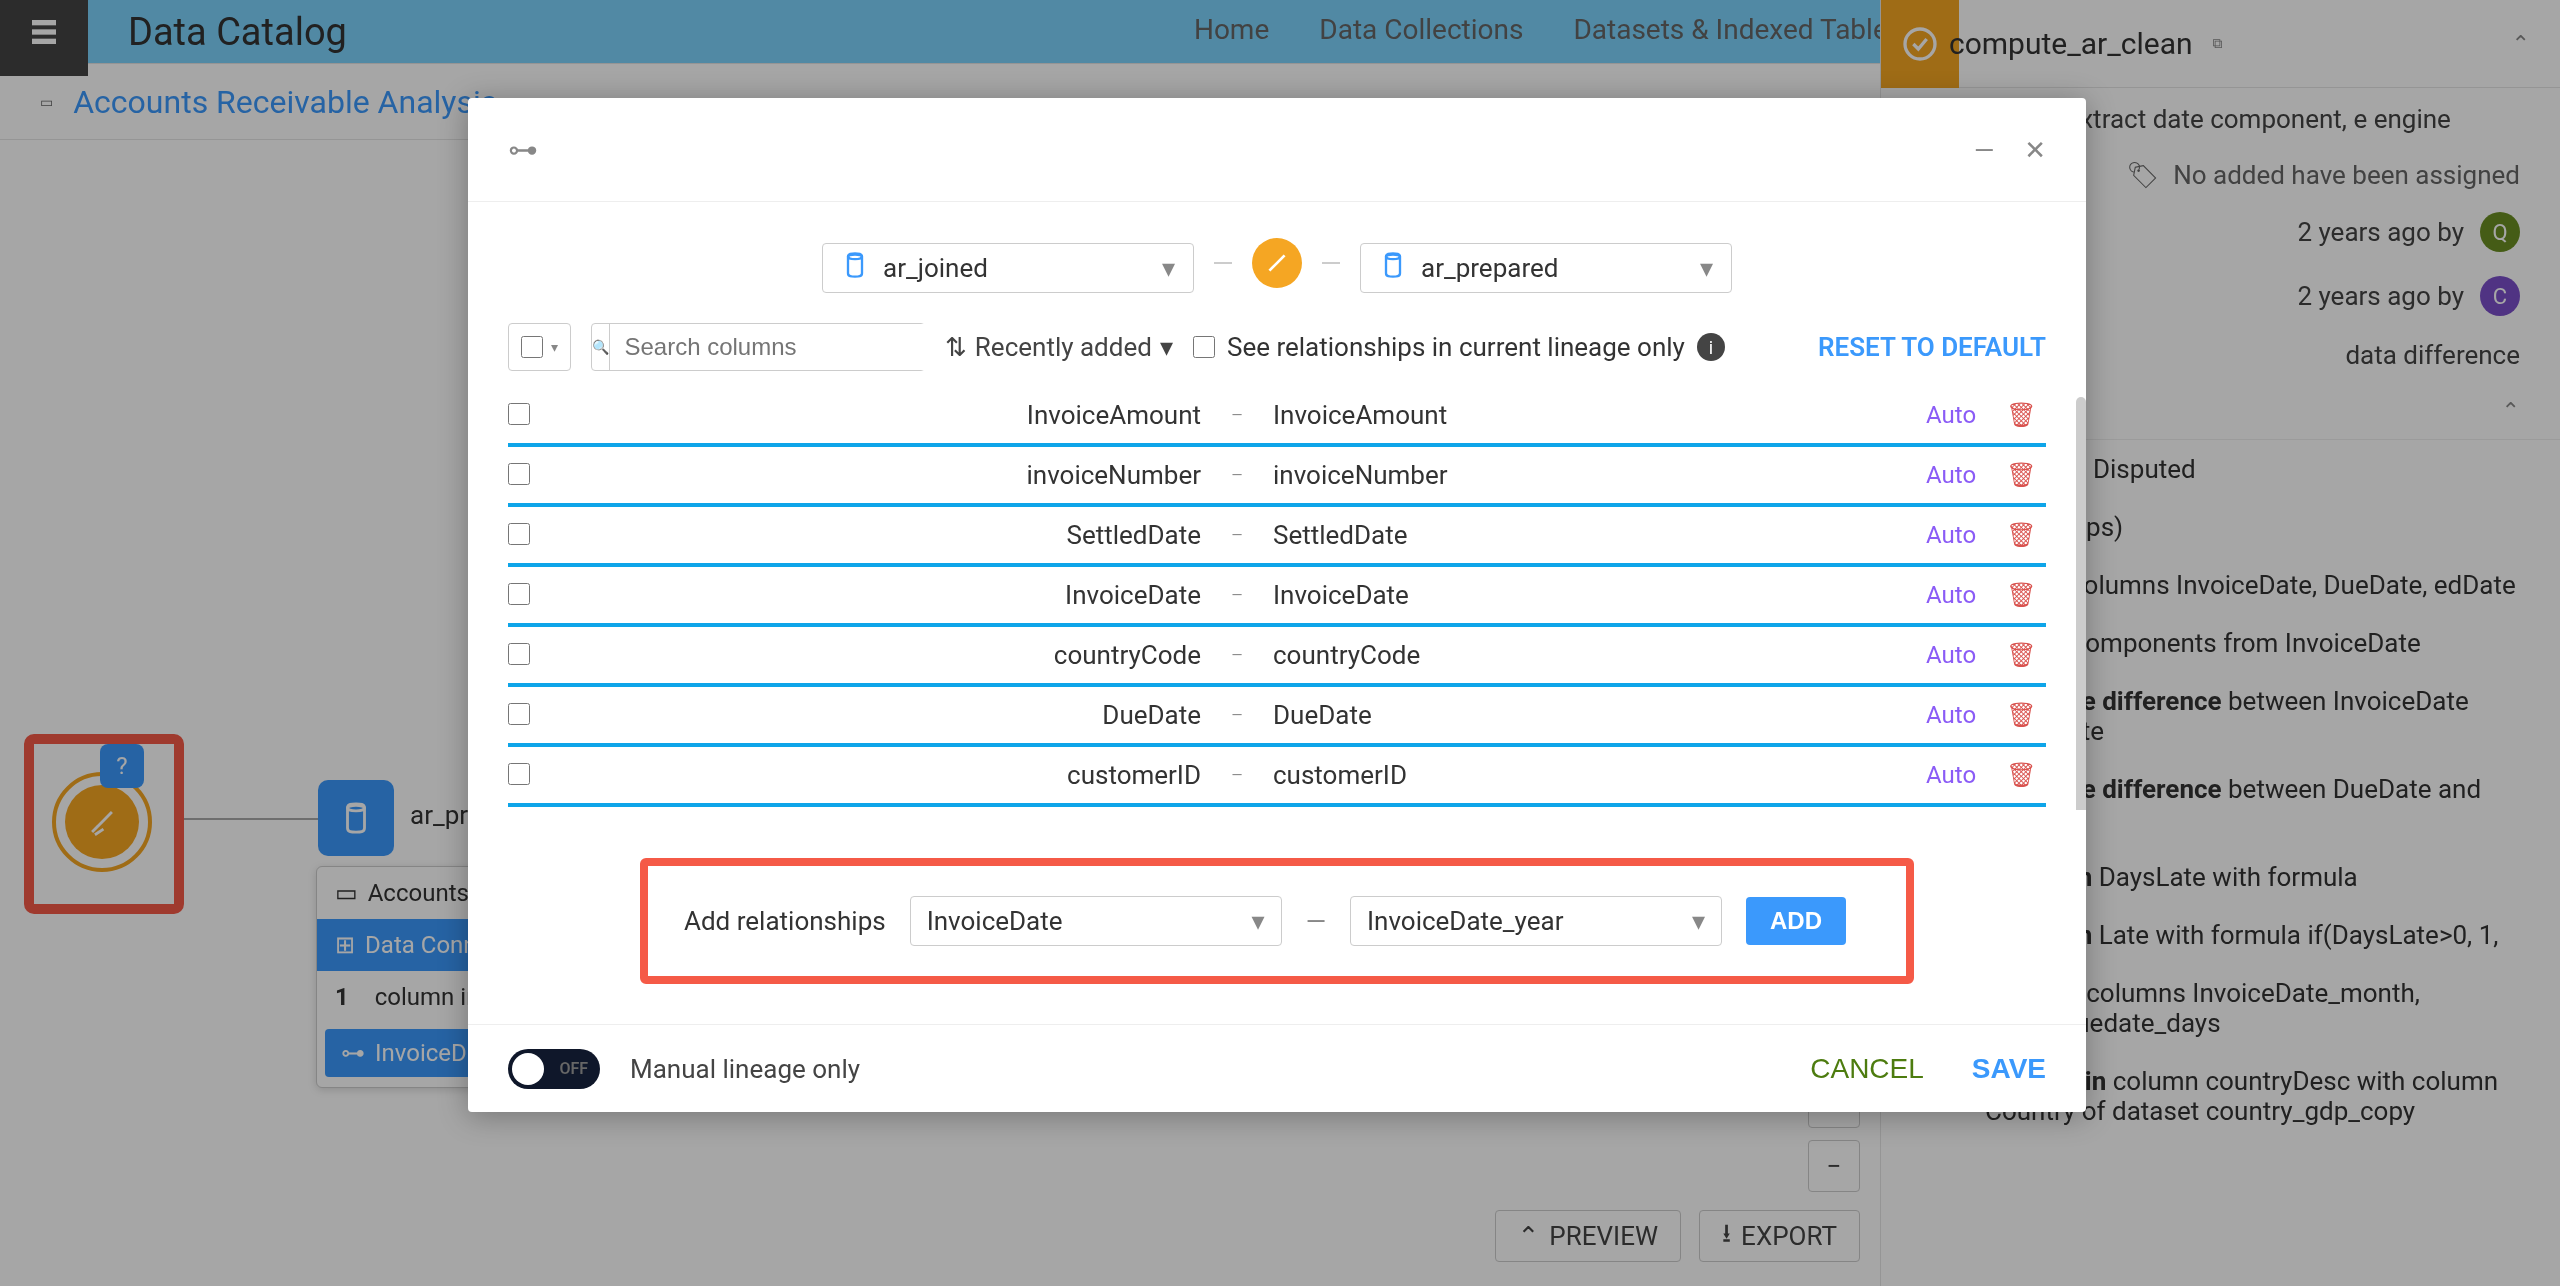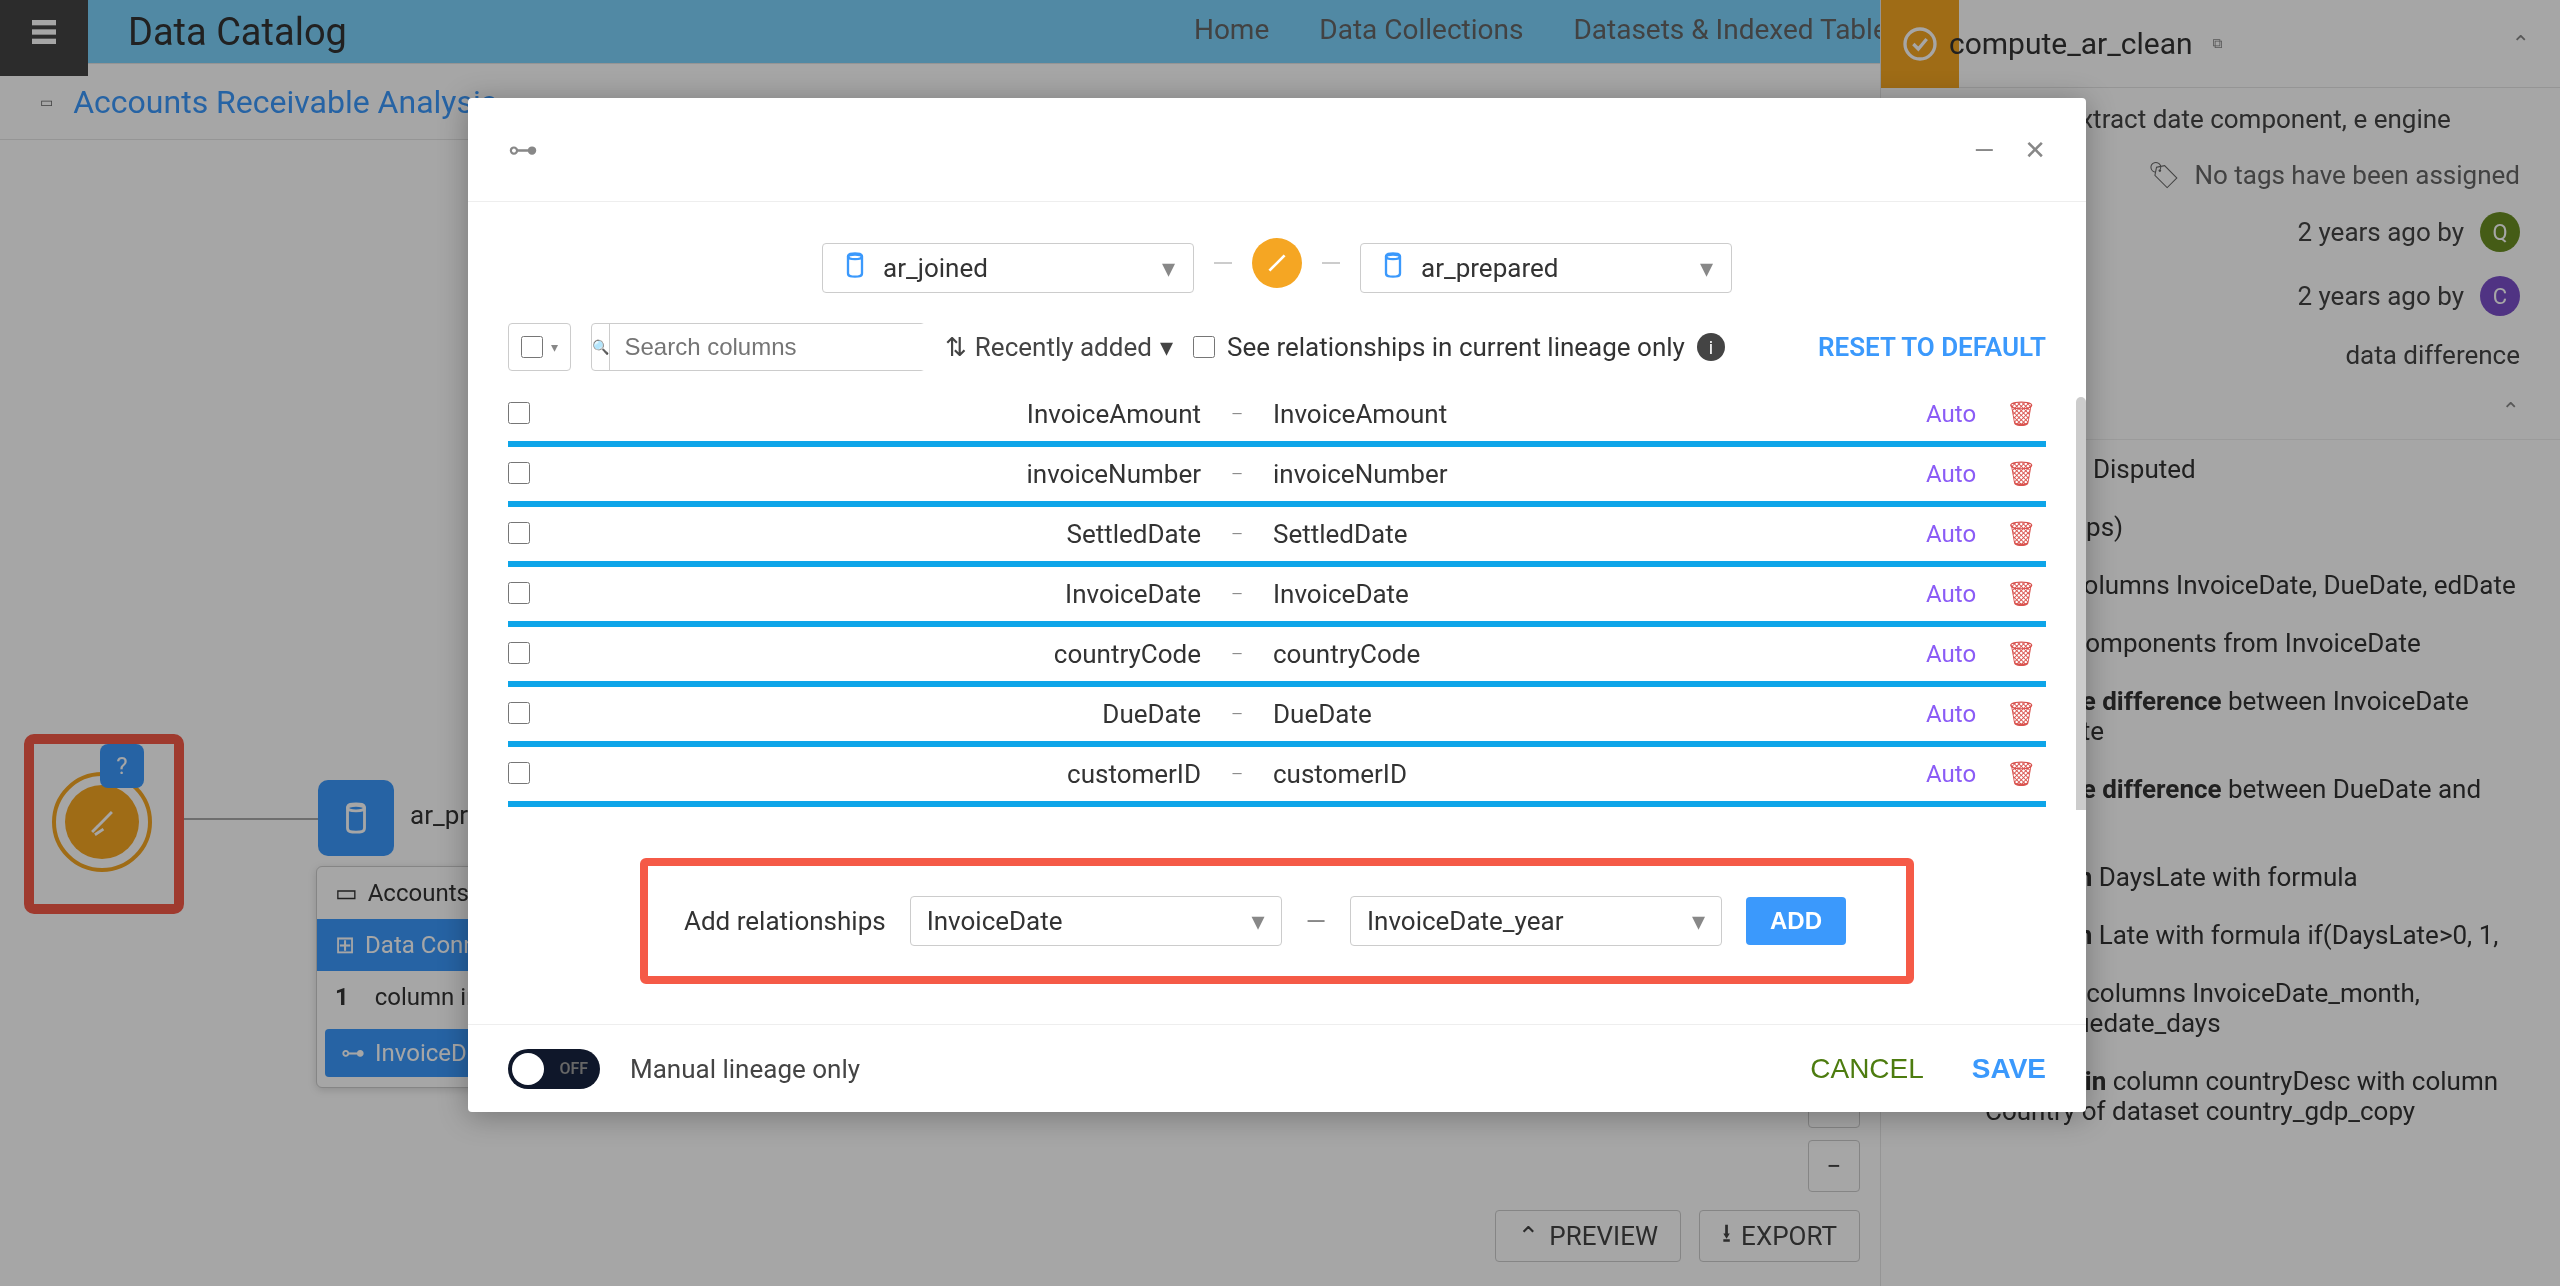--- a/index.html
+++ b/index.html
@@ -69,21 +69,21 @@
   .chk-wrap { display:flex; align-items:center; border:1px solid #ccc; border-radius:4px; height:48px; padding:0 12px; gap:8px; }
   .search-wrap { display:flex; align-items:center; border:1px solid #ccc; border-radius:4px; height:48px; width:334px; }
   .search-wrap .sicon { width:46px; display:flex; align-items:center; justify-content:center; color:#888; border-right:1px solid #ccc; height:100%; }
   .search-wrap input { border:none; outline:none; height:100%; flex:1; padding:0 14px; font-size:24px; }
   .sort-pill { display:flex; align-items:center; gap:8px; font-size:26px; color:#444; }
   .see-rel { display:flex; align-items:center; gap:12px; font-size:26px; }
   .info-dot { width:28px; height:28px; border-radius:50%; background:#444; color:#fff; display:inline-flex; align-items:center; justify-content:center; font-size:18px; }
   .reset-link { margin-left:auto; color:#3b99fc; font-size:26px; font-weight:600; }
   
   .ltable { flex:1; overflow:auto; padding: 0 40px; position:relative; }
-  .lrow { display:flex; align-items:center; height:60px; border-bottom:6px solid #0ea5e9; }
+  .lrow { display:flex; align-items:center; height:60px; border-bottom:4px solid #0ea5e9; }
   .lrow .cb { width:40px; }
   .lrow .lcol { flex:1; text-align:right; padding-right:18px; font-size:26px; }
   .lrow .dash { width:36px; text-align:center; color:#888; }
   .lrow .rcol { flex:1; text-align:left; padding-left:18px; font-size:26px; }
   .lrow .auto { width:80px; font-size:24px; color:#8b5cf6; }
   .lrow .trash { width:40px; color:#d9534f; font-size:24px; }
   .scroll-thumb { position:absolute; right:0; top:10px; width:10px; height:540px; background:#ccc; border-radius:5px; }
   
   .add-rel-wrap { padding: 48px 40px 40px; }
   .add-rel-box { border: 8px solid #f55a47; border-radius: 6px; padding: 30px 36px; display:flex; align-items:center; gap:24px; margin: 0 132px; }
@@ -180,21 +180,21 @@
           <path d="M8 12l3 3 5-6"></path>
         </svg>
     </div>
     <span class="rr-title">compute_ar_clean</span>
     <span class="rr-copy">⧉</span>
     <span class="rr-chev" style="margin-left:auto">⌃</span>
   </div>
   <div style="padding:16px 40px; font-size:26px; color:#444;">, parse date, extract date component, e engine</div>
   <div class="rr-tag-row">
     <span>🏷</span>
-    <span>No tags have been assigned</span>
+    <span>No added have been assigned</span>
   </div>
   <div class="rr-row">
     <span>2 years ago by</span>
     <span class="rr-avatar" style="background:#6b8e23">Q</span>
   </div>
   <div class="rr-row">
     <span>tion</span>
     <span style="flex:1"></span>
     <span>2 years ago by</span>
     <span class="rr-avatar" style="background:#7b4fc9">C</span>

